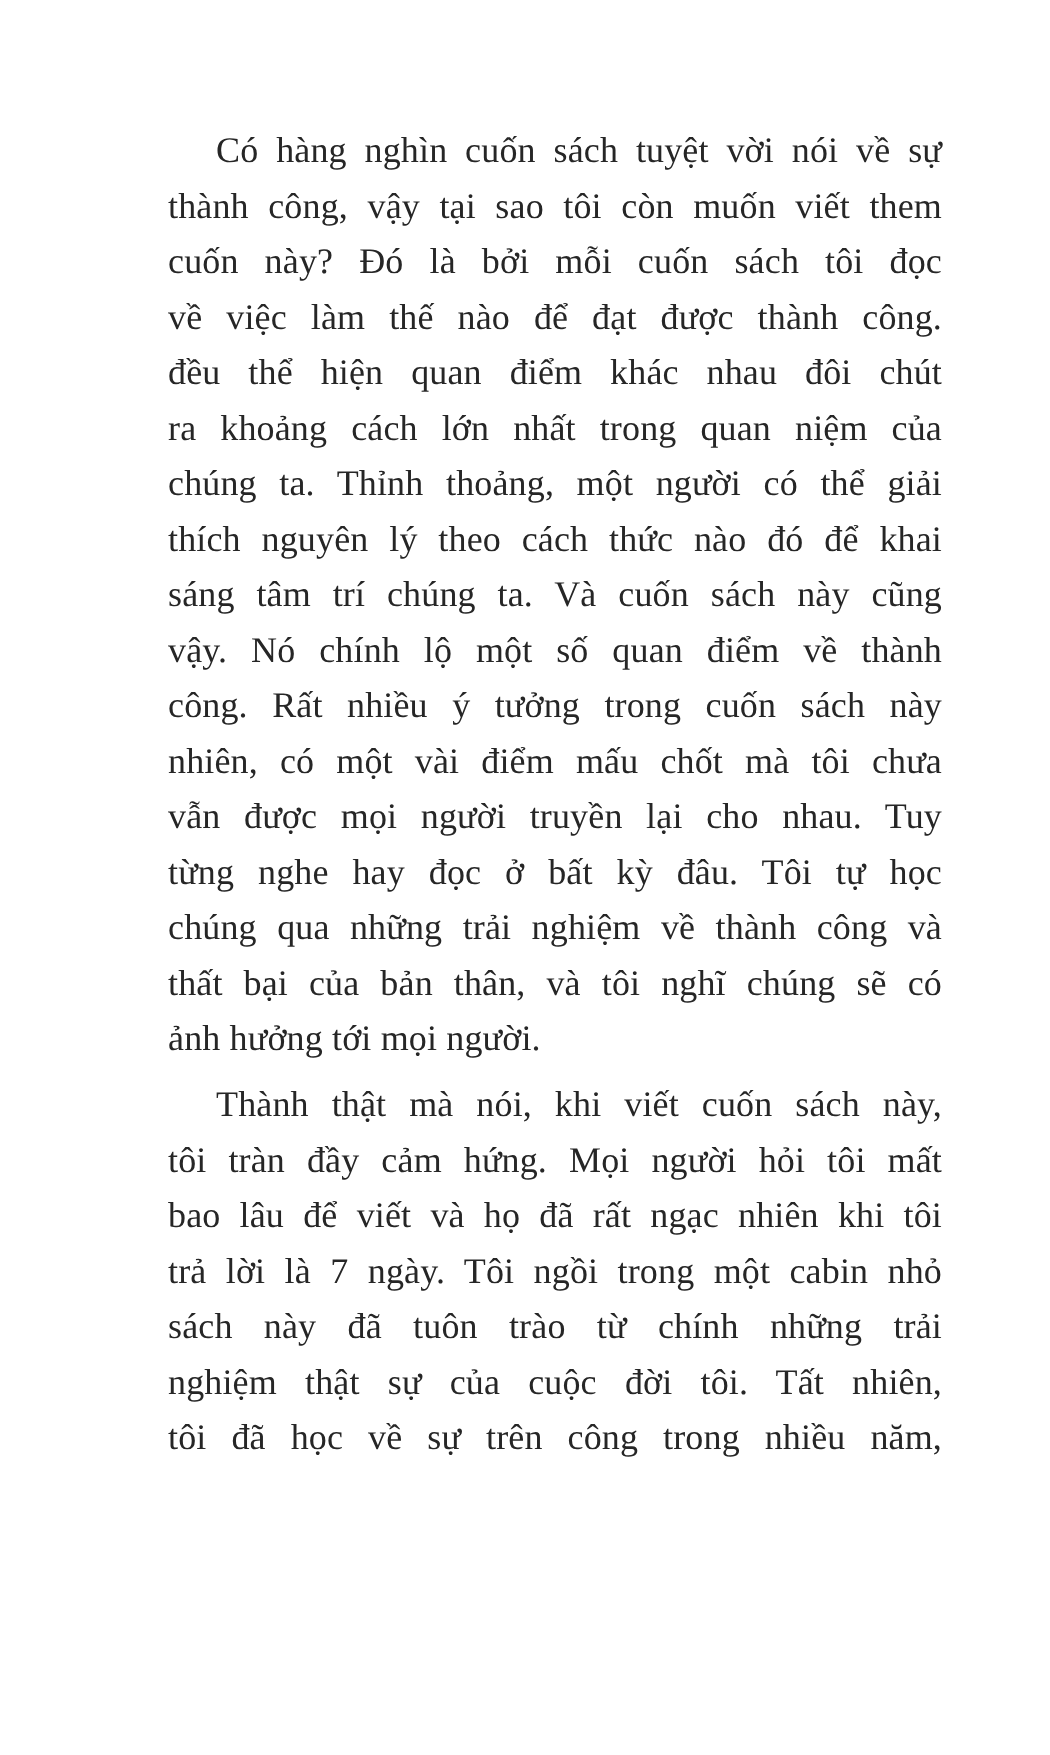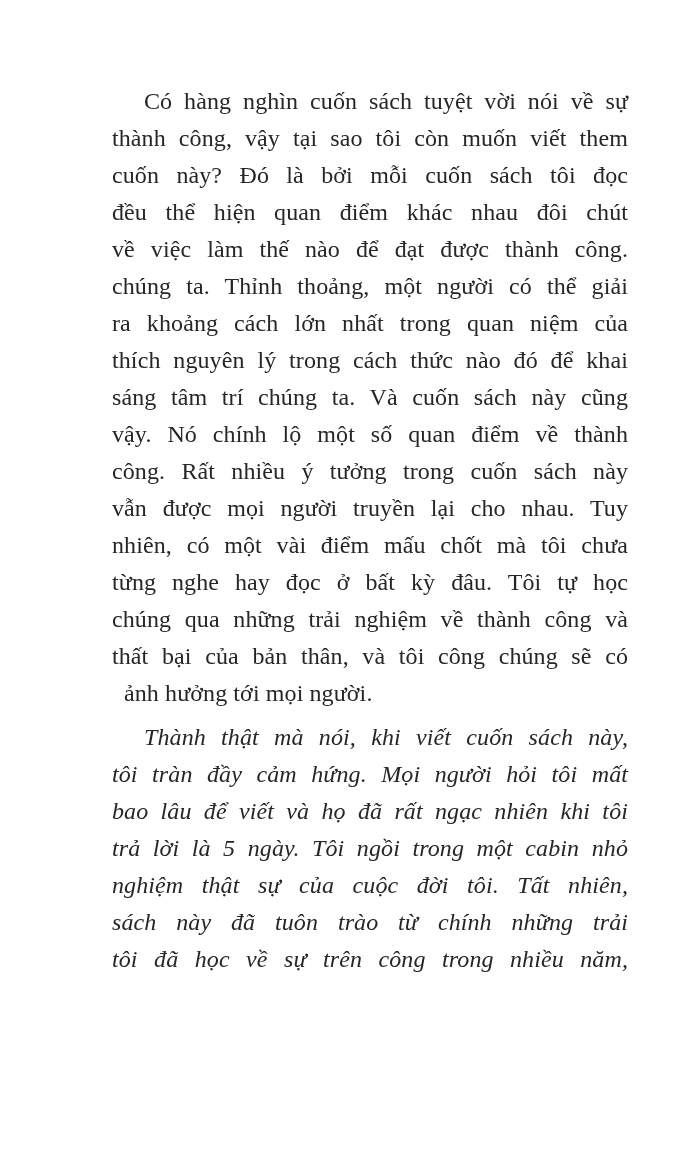--- a/index.html
+++ b/index.html
@@ -18,68 +18,68 @@
 
   
   .text-block {
     position: absolute;
     left: 112px; top: 83px;
     width: 516px;
     color: #262626;
     z-index: 2;
   }
   .para { margin: 0; }
-  .para2 { margin-top: 7px; font-style: italic; }
+  .para2 { margin-top: 7px; }
   .line {
     height: 37px;
     line-height: 37px;
     font-size: 24px;
     text-align: justify;
     text-align-last: justify;
     white-space: normal;
     letter-spacing: 0.1px;
   }
   .line.indent { text-indent: 32px; }
-  .line.para-end { text-align-last: left; margin-left: 12px; }
+  .line.para-end { text-align-last: left; }
 
   
   .footer { position: absolute; left: 0; top: 1060px; width: 700px; height: 110px; }
 </style>
 </head>
 <body>
 
 <div class="page">
 
   <div class="text-block">
     <div class="para">
       <div class="line indent">Có hàng nghìn cuốn sách tuyệt vời nói về sự</div>
       <div class="line">thành công, vậy tại sao tôi còn muốn viết them</div>
       <div class="line">cuốn này? Đó là bởi mỗi cuốn sách tôi đọc</div>
+      <div class="line">về việc làm thế nào để đạt được thành công.</div>
       <div class="line">đều thể hiện quan điểm khác nhau đôi chút</div>
-      <div class="line">về việc làm thế nào để đạt được thành công.</div>
+      <div class="line">ra khoảng cách lớn nhất trong quan niệm của</div>
       <div class="line">chúng ta. Thỉnh thoảng, một người có thể giải</div>
-      <div class="line">ra khoảng cách lớn nhất trong quan niệm của</div>
-      <div class="line">thích nguyên lý trong cách thức nào đó để khai</div>
+      <div class="line">thích nguyên lý theo cách thức nào đó để khai</div>
       <div class="line">sáng tâm trí chúng ta. Và cuốn sách này cũng</div>
       <div class="line">vậy. Nó chính lộ một số quan điểm về thành</div>
       <div class="line">công. Rất nhiều ý tưởng trong cuốn sách này</div>
+      <div class="line">nhiên, có một vài điểm mấu chốt mà tôi chưa</div>
       <div class="line">vẫn được mọi người truyền lại cho nhau. Tuy</div>
-      <div class="line">nhiên, có một vài điểm mấu chốt mà tôi chưa</div>
       <div class="line">từng nghe hay đọc ở bất kỳ đâu. Tôi tự học</div>
       <div class="line">chúng qua những trải nghiệm về thành công và</div>
-      <div class="line">thất bại của bản thân, và tôi công chúng sẽ có</div>
+      <div class="line">thất bại của bản thân, và tôi nghĩ chúng sẽ có</div>
       <div class="line para-end">ảnh hưởng tới mọi người.</div>
     </div>
     <div class="para para2">
       <div class="line indent">Thành thật mà nói, khi viết cuốn sách này,</div>
       <div class="line">tôi tràn đầy cảm hứng. Mọi người hỏi tôi mất</div>
       <div class="line">bao lâu để viết và họ đã rất ngạc nhiên khi tôi</div>
-      <div class="line">trả lời là 5 ngày. Tôi ngồi trong một cabin nhỏ</div>
+      <div class="line">trả lời là 7 ngày. Tôi ngồi trong một cabin nhỏ</div>
+      <div class="line">sách này đã tuôn trào từ chính những trải</div>
       <div class="line">nghiệm thật sự của cuộc đời tôi. Tất nhiên,</div>
-      <div class="line">sách này đã tuôn trào từ chính những trải</div>
       <div class="line">tôi đã học về sự trên công trong nhiều năm,</div>
     </div>
   </div>
 
   <div class="footer">
 
     
 
     
 

